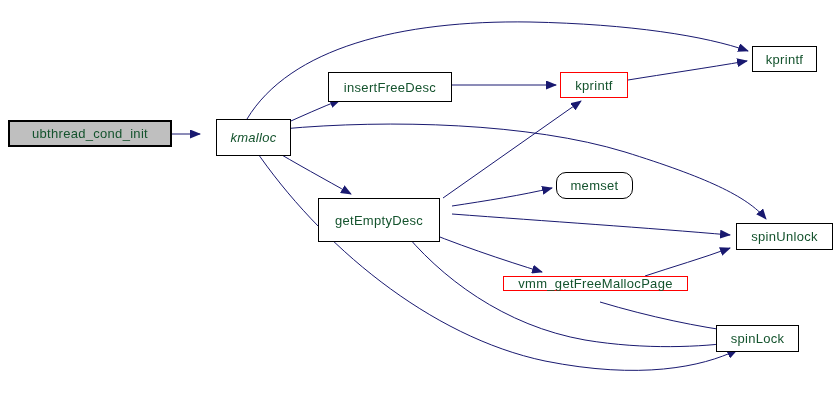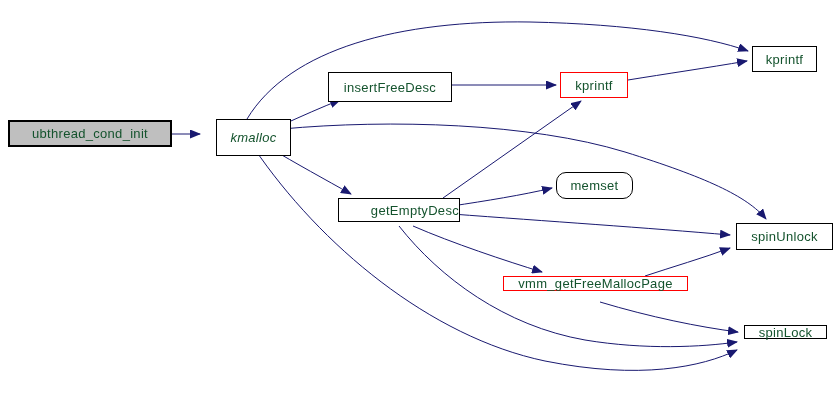--- a/index.html
+++ b/index.html
@@ -81,29 +81,29 @@
       </div>
       <div class="node normal" style="left: 328px; top: 72px; width: 124px; height: 30px;">
         <span>insertFreeDesc</span>
       </div>
       <div class="node highlight" style="left: 560px; top: 72px; width: 68px; height: 26px;">
         <span>kprintf</span>
       </div>
       <div class="node normal" style="left: 752px; top: 46px; width: 65px; height: 26px;">
         <span>kprintf</span>
       </div>
-      <div class="node normal" style="left: 338px; top: 198px; width: 122px; height: 24px; justify-content: flex-end;">
+      <div class="node normal" style="left: 318px; top: 198px; width: 122px; height: 44px;">
         <span>getEmptyDesc</span>
       </div>
       <div class="node normal" style="left: 556px; top: 172px; width: 77px; height: 27px; border-radius: 10px;">
         <span>memset</span>
       </div>
       <div class="node normal" style="left: 736px; top: 223px; width: 97px; height: 27px;">
         <span>spinUnlock</span>
       </div>
       <div class="node highlight" style="left: 503px; top: 276px; width: 185px; height: 15px;">
         <span>vmm_getFreeMallocPage</span>
       </div>
-      <div class="node normal" style="left: 744px; top: 325px; width: 83px; height: 14px;">
+      <div class="node normal" style="left: 716px; top: 325px; width: 83px; height: 27px;">
         <span>spinLock</span>
       </div>
     </div>
 </div>
 
 </body></html>

